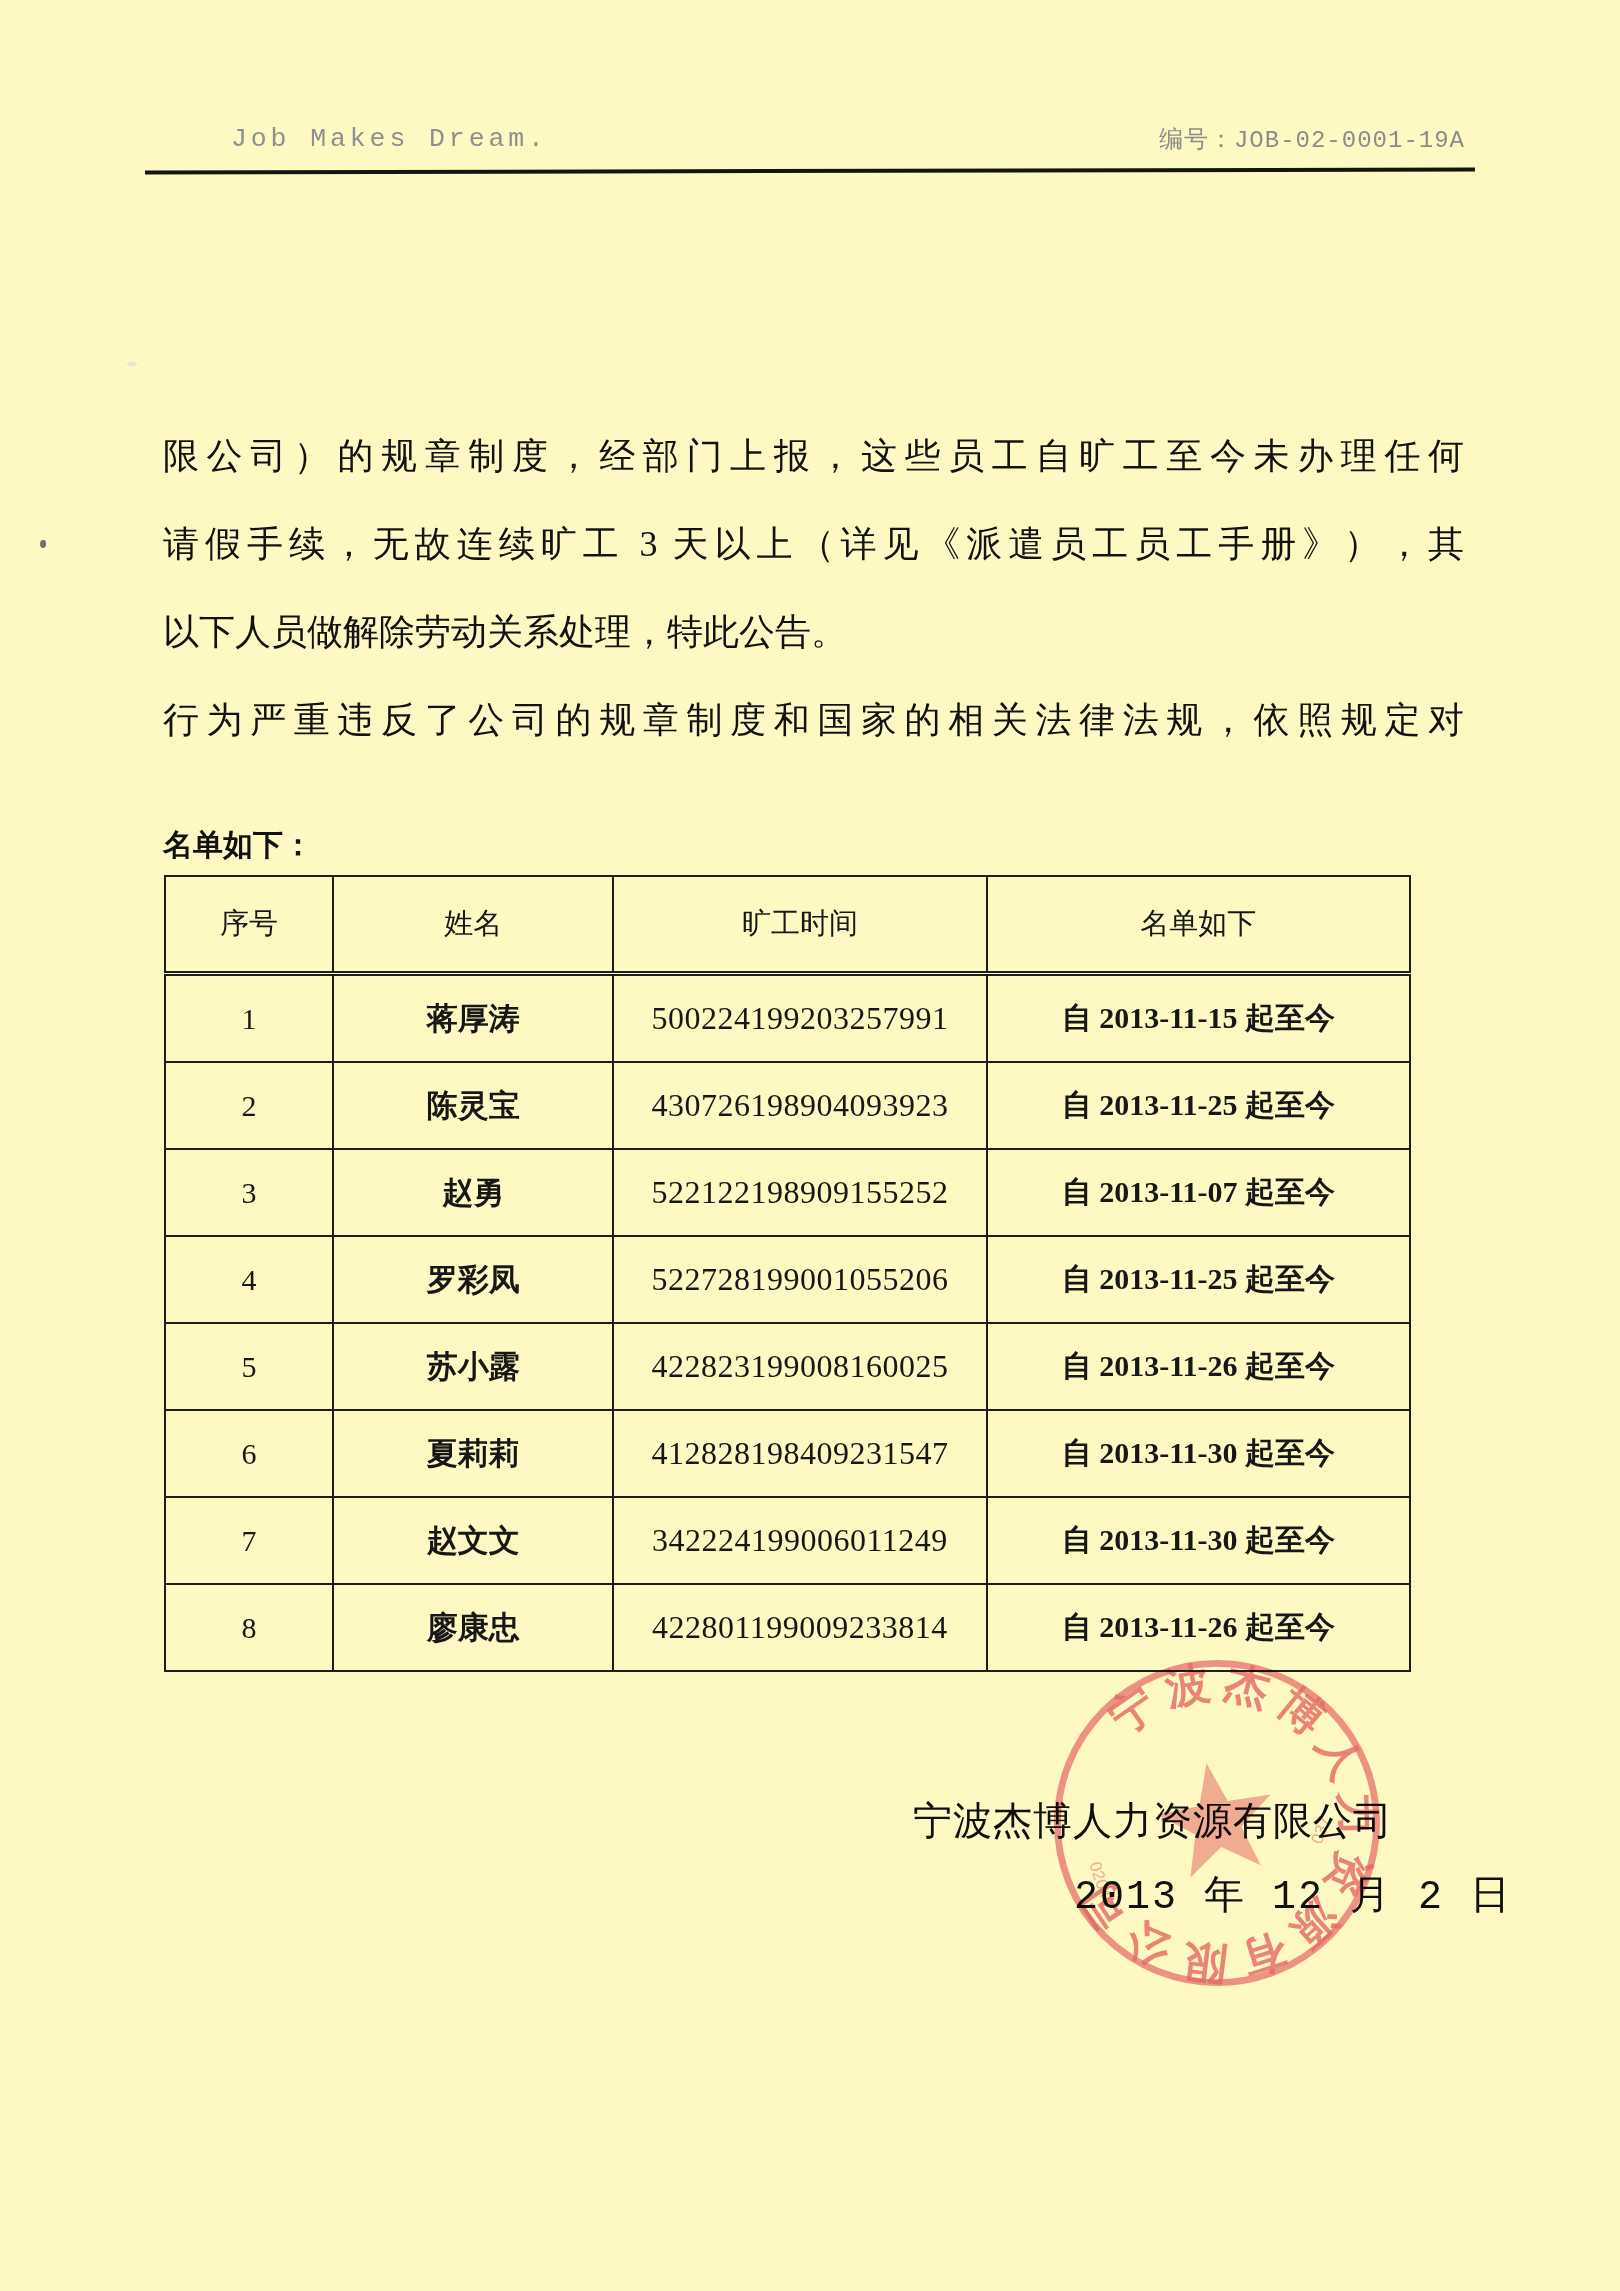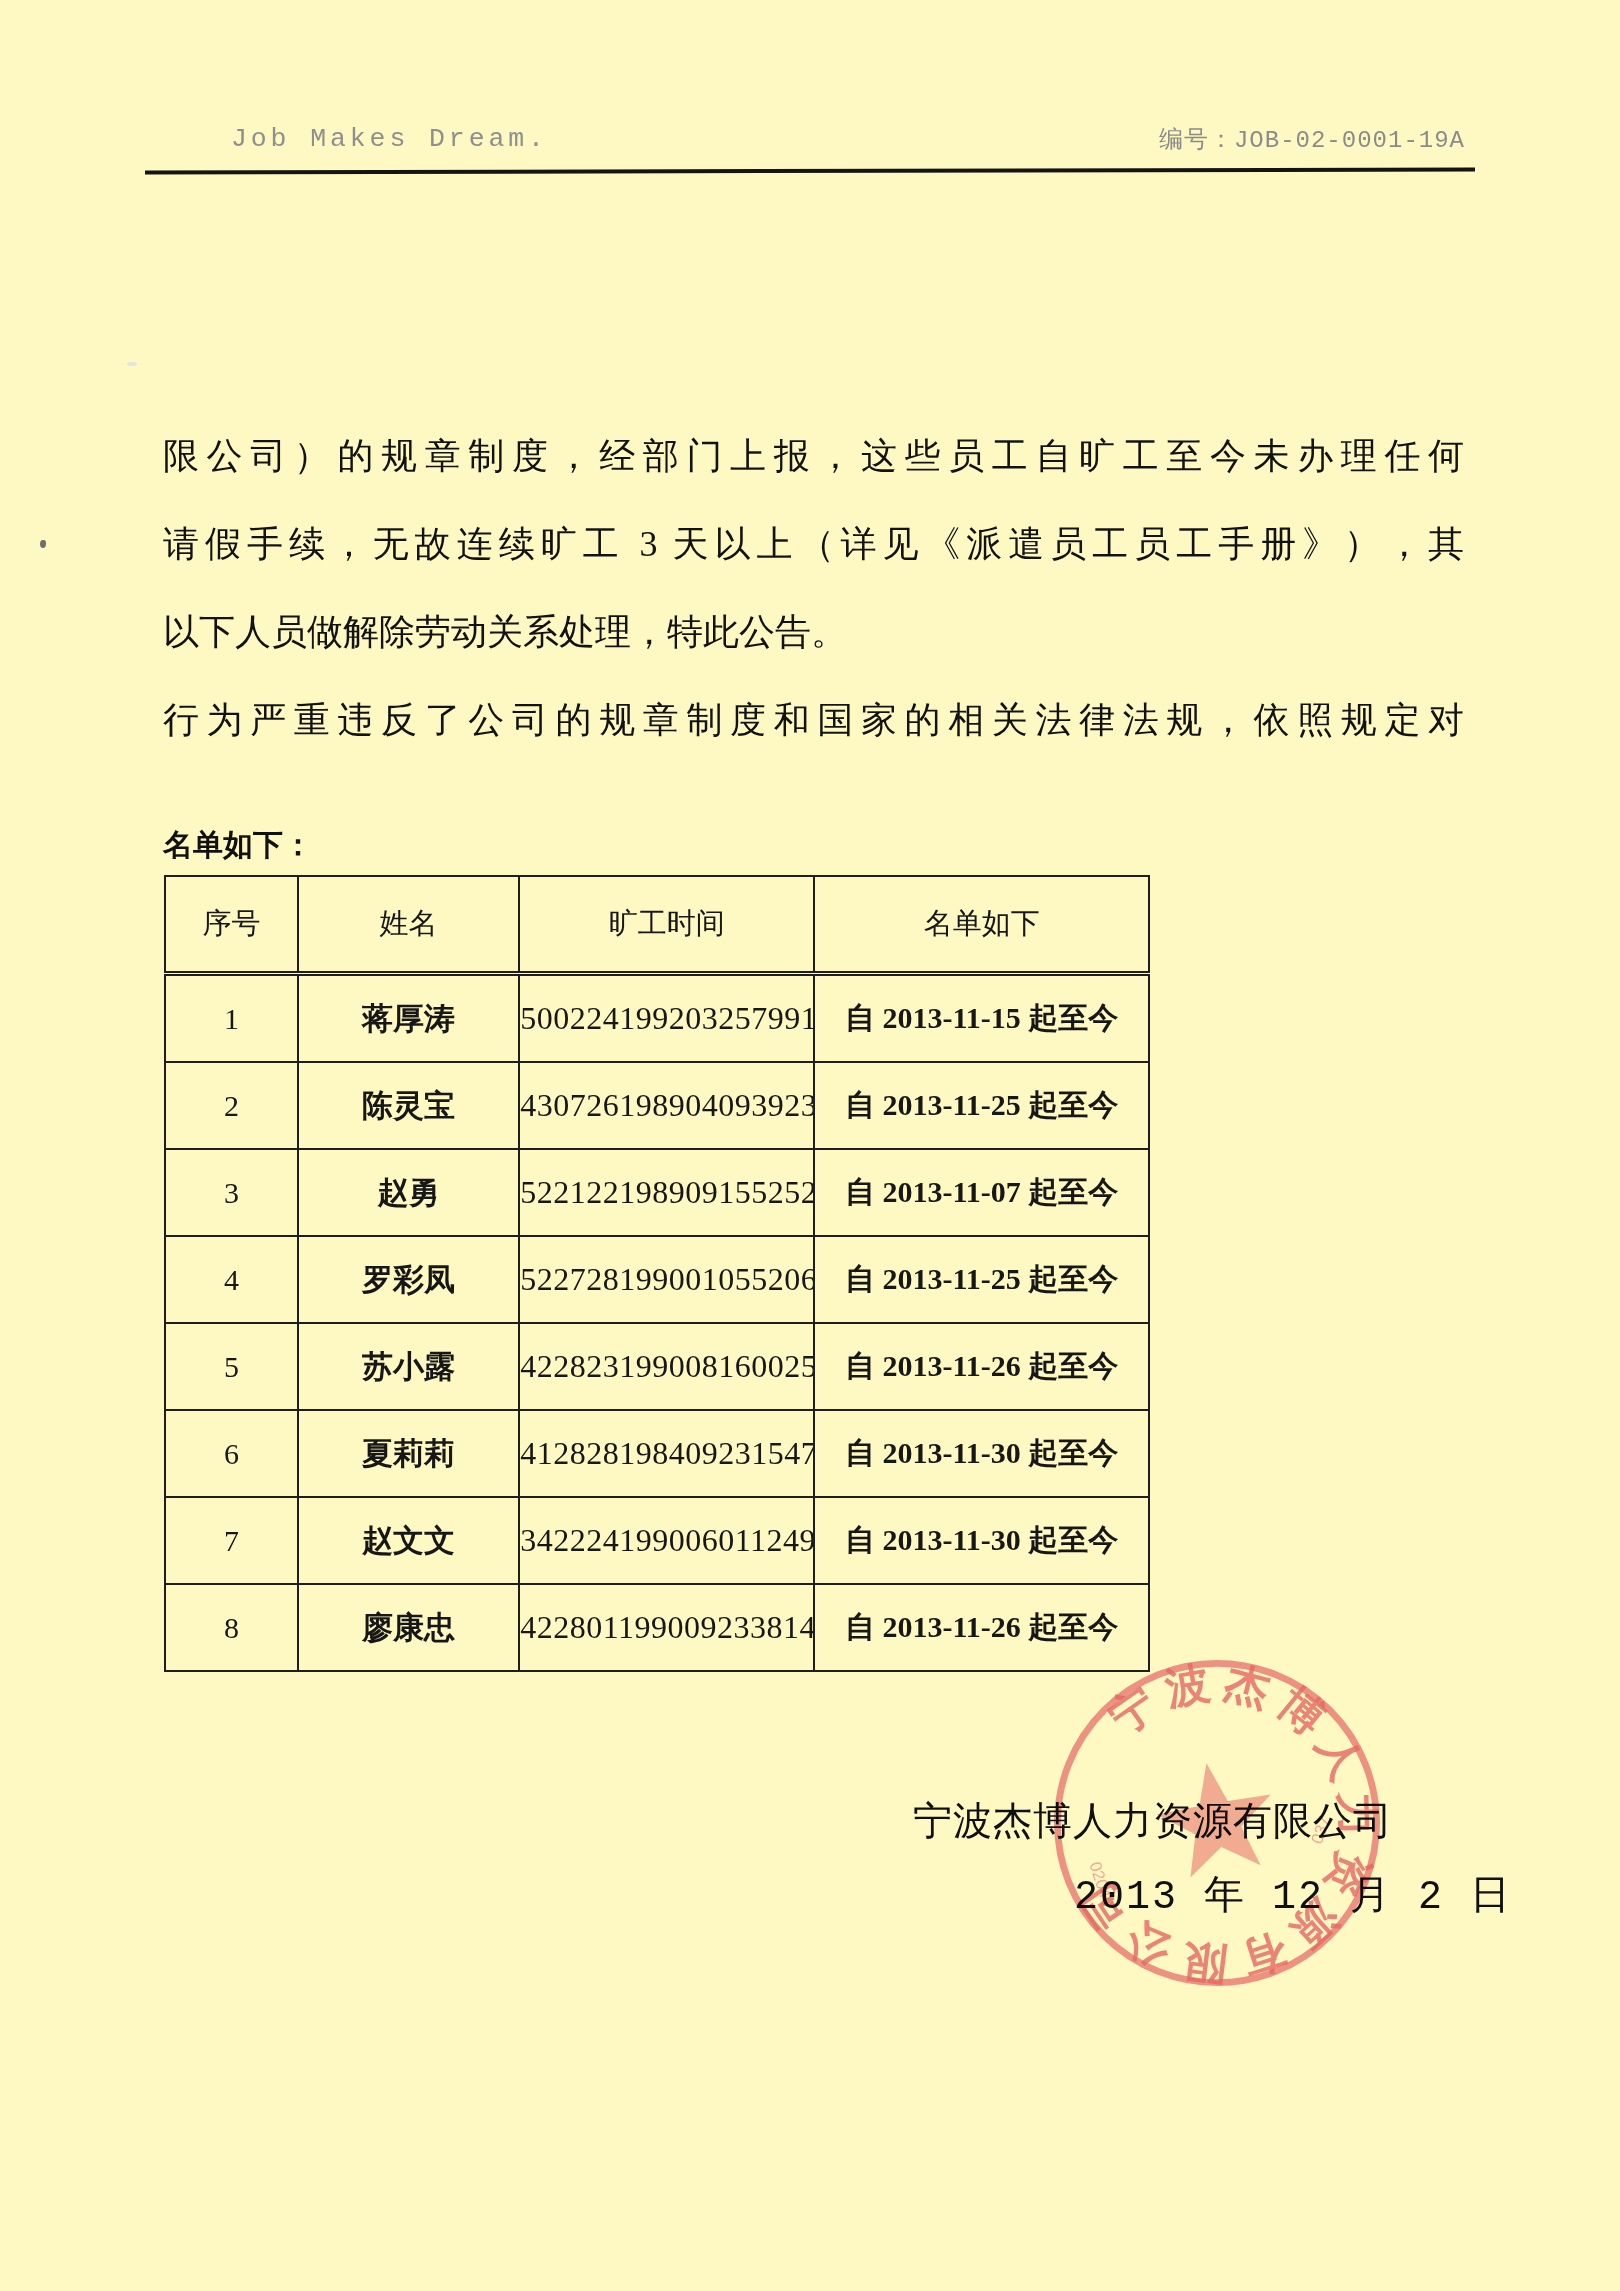--- a/index.html
+++ b/index.html
@@ -49,21 +49,21 @@
   .body-text .line.last{text-align-last:left;}
 
   .list-label{
     position:absolute;left:163px;top:825px;
     font-size:30px;font-weight:bold;color:#111;
     font-family:"Liberation Sans","DejaVu Sans",sans-serif;
   }
 
   
   .roster{
-    position:absolute;left:164px;top:875px;width:986px;
+    position:absolute;left:164px;top:875px;width:1247px;
     border-collapse:collapse;table-layout:fixed;
     background:transparent;
   }
   .roster th,.roster td{
     border:2px solid #1e1e1e;
     text-align:center;vertical-align:middle;
     padding:0;overflow:hidden;
   }
   .roster{border:2.9px solid #1e1e1e;}
   .roster thead th{

